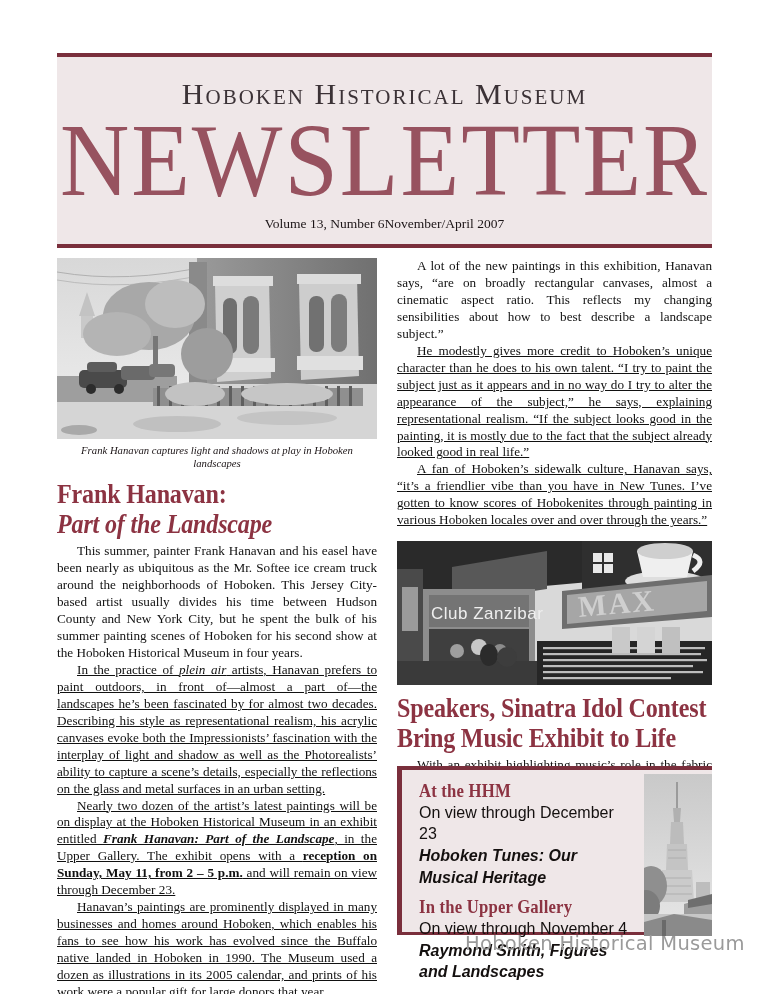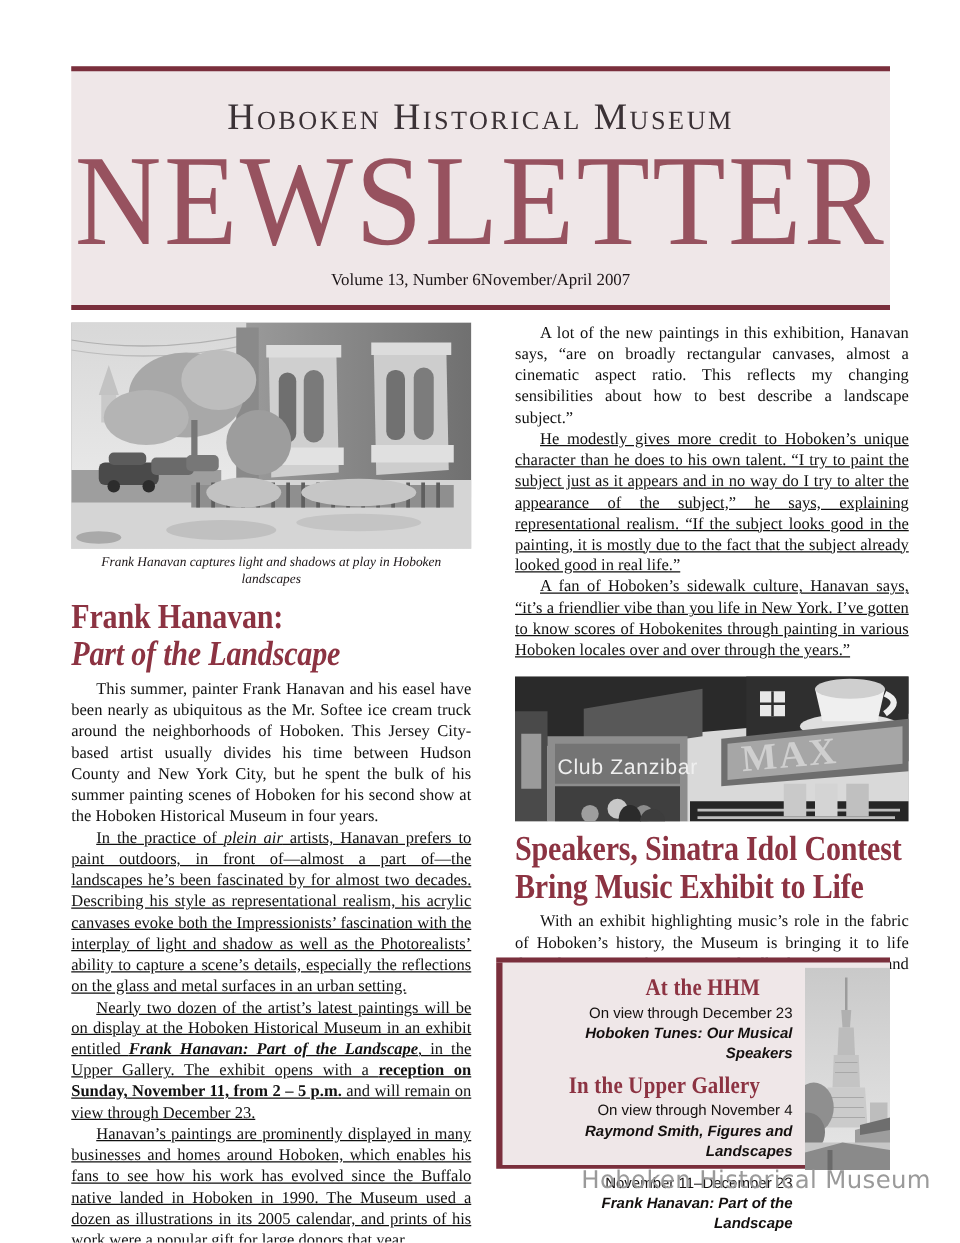--- a/index.html
+++ b/index.html
@@ -58,31 +58,31 @@
     color: #1b1416;
   }
 
   
   .col-left {
     position: absolute;
     left: 57px; top: 258px; width: 320px;
   }
   .col-right {
     position: absolute;
-    left: 412px; top: 258px; width: 315px;
+    left: 397px; top: 258px; width: 315px;
   }
 
   
   .photo {
     position: relative;
     overflow: hidden;
     background: #bdbdbd;
   }
   .photo-painting { width: 320px; height: 181px; }
-  .photo-exhibit  { width: 315px; height: 116px; }
+  .photo-exhibit  { width: 315px; height: 144px; }
 
   .caption {
     font-size: 10.7px;
     font-style: italic;
     color: #1b1416;
     padding-top: 5px;
     line-height: 1.25;
     text-align: center;
   }
 
@@ -116,21 +116,20 @@
 
   
   .hhm-box {
     position: absolute;
     left: 397px; top: 766px;
     width: 315px; height: 169px;
     background: #efe7e8;
     border-top: 4px solid #7a2f3c;
     border-bottom: 3px solid #7a2f3c;
     box-sizing: border-box;
-    text-align: right;
   }
   .hhm-left-rule {
     position: absolute;
     left: 0; top: 0; bottom: 0;
     width: 5px;
     background: #7a2f3c;
   }
   .hhm-content {
     position: absolute;
     left: 22px; top: 11px;
@@ -141,21 +140,21 @@
     font-weight: bold;
     font-size: 19px;
     line-height: 1.1;
     transform: scaleX(0.88);
     transform-origin: left center;
     white-space: nowrap;
     letter-spacing: 0.2px;
   }
   .hhm-line {
     font-family: "Liberation Sans", "DejaVu Sans", sans-serif;
-    font-size: 12px;
+    font-size: 16px;
     line-height: 1.35;
     color: #14100f;
   }
   .hhm-line.bold-italic {
     font-weight: bold;
     font-style: italic;
   }
   .hhm-group { margin-bottom: 9px; }
   .hhm-group.tight { margin-bottom: 0; }
   .hhm-subgroup { margin-top: 9px; }
@@ -280,31 +279,31 @@
     <div class="headline italic">Part of the Landscape</div>
   </div>
 
   <p class="body">This summer, painter Frank Hanavan and his easel have been nearly as ubiquitous as the Mr. Softee ice cream truck around the neighborhoods of Hoboken. This Jersey City-based artist usually divides his time between Hudson County and New York City, but he spent the bulk of his summer painting scenes of Hoboken for his second show at the Hoboken Historical Museum in four years.</p>
 
   <p class="body">
     <span>In the practice of </span><i>plein air</i><span> artists, Hanavan prefers to paint outdoors, in front of—almost a part of—the landscapes he’s been fascinated by for almost two decades. Describing his style as representational realism, his acrylic canvases evoke both the Impressionists’ fascination with the interplay of light and shadow as well as the Photorealists’ ability to capture a scene’s details, especially the reflections on the glass and metal surfaces in an urban setting.</span>
   </p>
 
   <p class="body">
-    <span>Nearly two dozen of the artist’s latest paintings will be on display at the Hoboken Historical Museum in an exhibit entitled </span><b><i>Frank Hanavan: Part of the Landscape</i></b><span>, in the Upper Gallery. The exhibit opens with a </span><b>reception on Sunday,</b><span> </span><b>November 11, from 2 – 5 p.m.</b><span> and will remain on view through December 23.</span>
+    <span>Nearly two dozen of the artist’s latest paintings will be on display at the Hoboken Historical Museum in an exhibit entitled </span><b><i>Frank Hanavan: Part of the Landscape</i></b><span>, in the Upper Gallery. The exhibit opens with a </span><b>reception on Sunday,</b><span> </span><b>May 11, from 2 – 5 p.m.</b><span> and will remain on view through December 23.</span>
   </p>
 
   <p class="body">Hanavan’s paintings are prominently displayed in many businesses and homes around Hoboken, which enables his fans to see how his work has evolved since the Buffalo native landed in Hoboken in 1990. The Museum used a dozen as illustrations in its 2005 calendar, and prints of his work were a popular gift for large donors that year.</p>
 </div>
 
 <div class="col-right">
 
   <p class="body">A lot of the new paintings in this exhibition, Hanavan says, “are on broadly rectangular canvases, almost a cinematic aspect ratio. This reflects my changing sensibilities about how to best describe a landscape subject.”</p>
   <p class="body">He modestly gives more credit to Hoboken’s unique character than he does to his own talent. “I try to paint the subject just as it appears and in no way do I try to alter the appearance of the subject,” he says, explaining representational realism. “If the subject looks good in the painting, it is mostly due to the fact that the subject already looked good in real life.”</p>
-  <p class="body">A fan of Hoboken’s sidewalk culture, Hanavan says, “it’s a friendlier vibe than you life in New York. I’ve gotten to know scores of Hobokenites through painting in various Hoboken locales over and over through the years.”</p>
+  <p class="body">A fan of Hoboken’s sidewalk culture, Hanavan says, “it’s a friendlier vibe than you have in New Tunes. I’ve gotten to know scores of Hobokenites through painting in various Hoboken locales over and over through the years.”</p>
 
   <div class="photo photo-exhibit" style="margin-top:12px;">
     <svg width="315" height="144" viewBox="0 0 315 144" preserveAspectRatio="none">
       <rect x="0" y="0" width="315" height="144" fill="#d9d9d9"></rect>
 
       <polygon points="0,0 315,0 315,30 0,58" fill="#2a2a2a"></polygon>
       <polygon points="55,26 150,10 150,48 55,62" fill="#585858"></polygon>
 
       <rect x="185" y="0" width="130" height="68" fill="#2f2f2f"></rect>
       <rect x="196" y="12" width="20" height="20" fill="#e8e8e8"></rect>
@@ -359,21 +358,21 @@
 </div>
 
 <div class="hhm-box">
   <div class="hhm-left-rule"></div>
 
   <div class="hhm-content">
 
     <div class="hhm-group">
       <div class="hhm-title">At the HHM</div>
       <div class="hhm-line">On view through December 23</div>
-      <div class="hhm-line bold-italic">Hoboken Tunes: Our Musical Speakers</div>
+      <div class="hhm-line bold-italic">Hoboken Tunes: Our Musical Heritage</div>
     </div>
 
     <div class="hhm-group tight">
       <div class="hhm-title">In the Upper Gallery</div>
       <div class="hhm-line">On view through November 4</div>
       <div class="hhm-line bold-italic">Raymond Smith, Figures and Landscapes</div>
 
       <div class="hhm-subgroup">
         <div class="hhm-line">November 11–December 23</div>
         <div class="hhm-line bold-italic">Frank Hanavan: Part of the Landscape</div>

